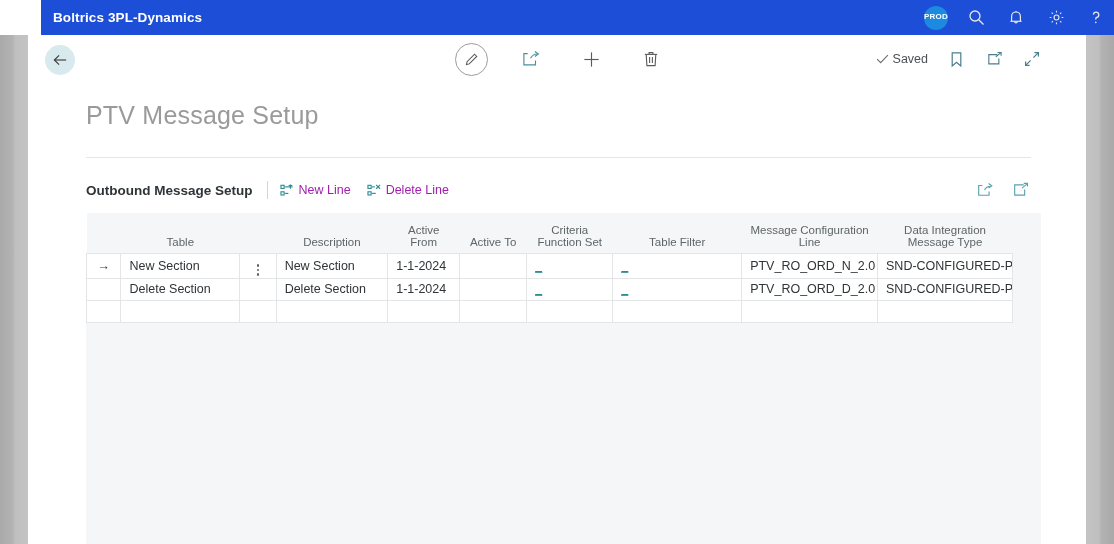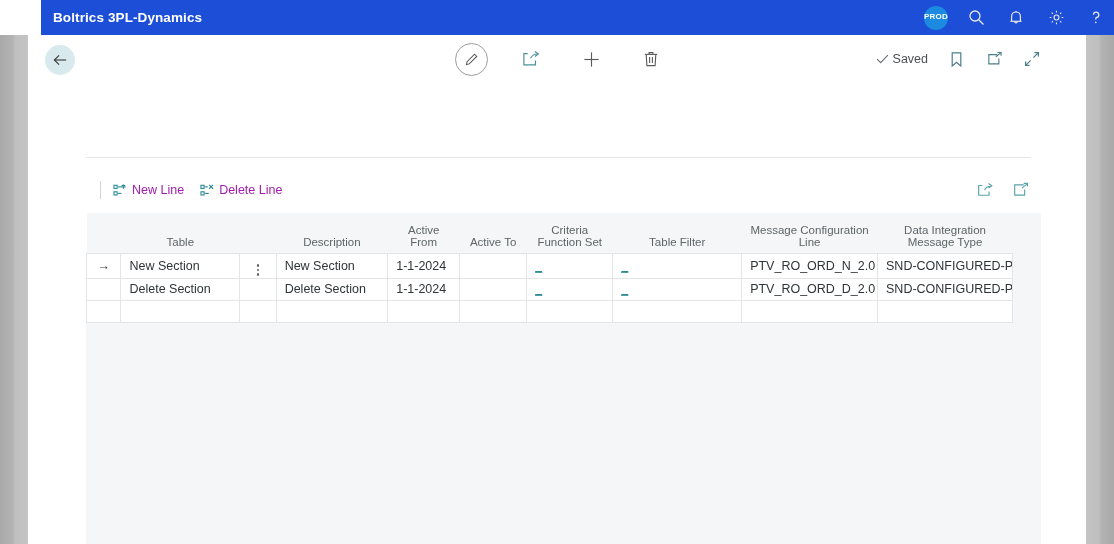--- a/index.html
+++ b/index.html
@@ -265,23 +265,25 @@
           <svg width="16" height="16" viewBox="0 0 16 16" fill="none" stroke="#4a7f8a" stroke-width="1.25">
             <line x1="1.6" y1="14.4" x2="6.6" y2="9.4"></line>
             <polyline points="1.6,10.4 1.6,14.4 5.6,14.4"></polyline>
             <line x1="14.4" y1="1.6" x2="9.4" y2="6.6"></line>
             <polyline points="14.4,5.6 14.4,1.6 10.4,1.6"></polyline>
           </svg>
         </div>
       </div>
     </div>
 
+    <h1 class="title">PTV Message Setup</h1>
     <div class="title-rule"></div>
 
     <div class="subhead">
+      <div class="subhead-title">Outbound Message Setup</div>
       <div class="vsep"></div>
 
       <div class="act">
         <span class="act-ic">
           <svg width="14" height="13" viewBox="0 0 15 14" fill="none" stroke="#2c8b94" stroke-width="1.2">
             <rect x="1" y="1.4" width="3.4" height="3.4"></rect>
             <rect x="1" y="8.4" width="3.4" height="3.4"></rect>
             <line x1="5.2" y1="3.1" x2="13.6" y2="3.1"></line>
             <line x1="5.2" y1="10.1" x2="9" y2="10.1"></line>
             <line x1="11.2" y1="0.6" x2="11.2" y2="5.2"></line>

